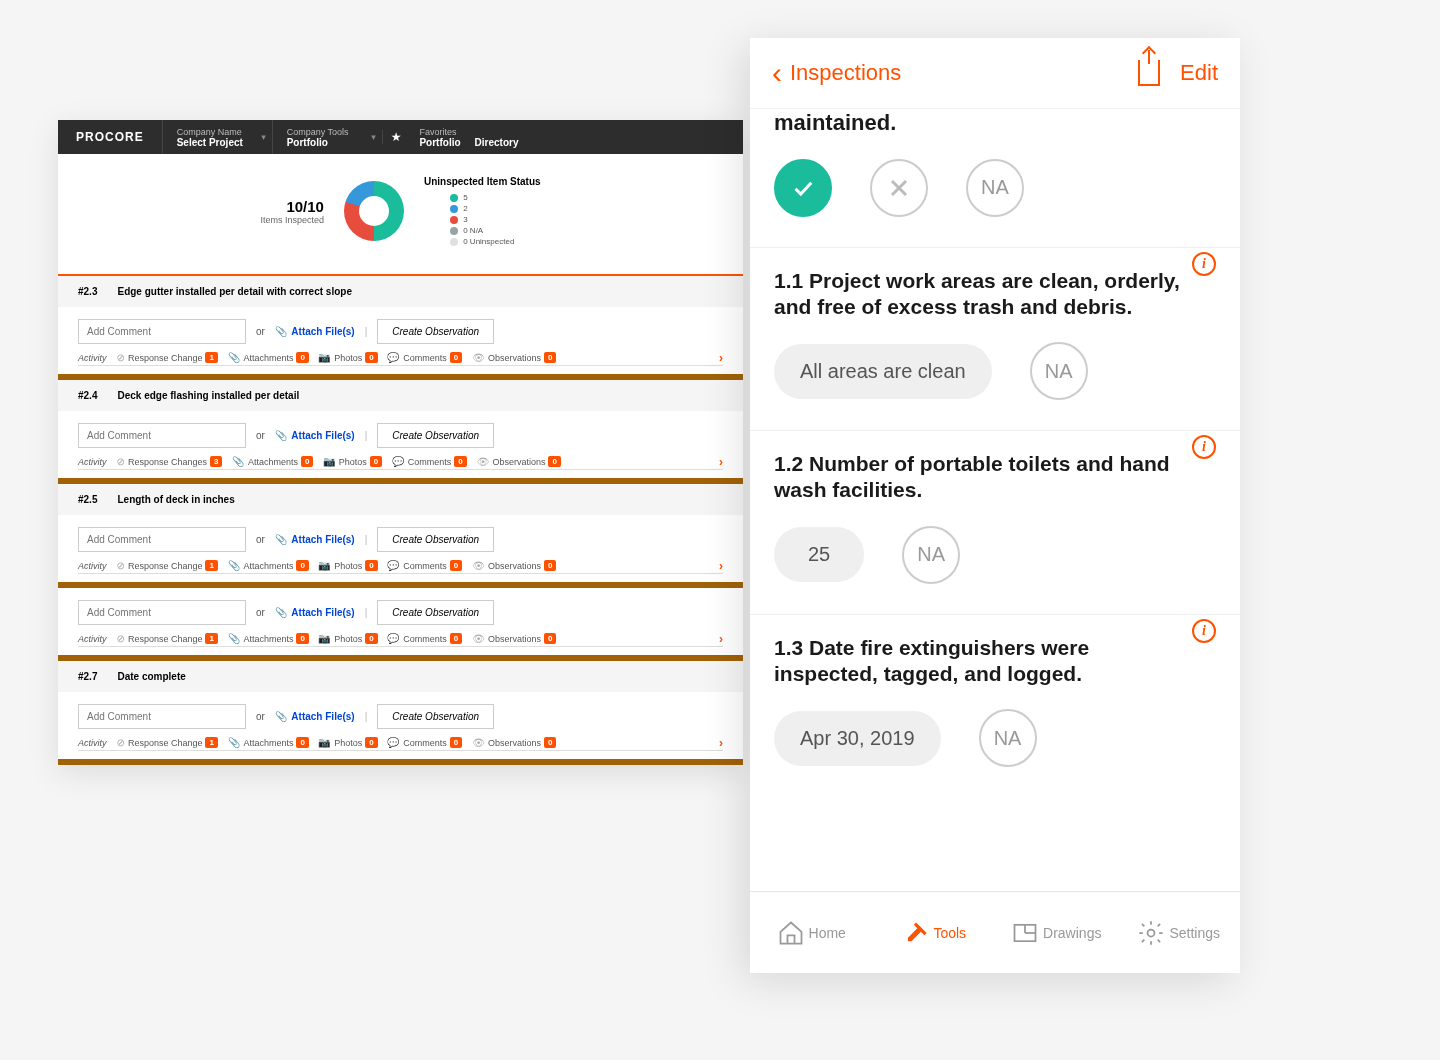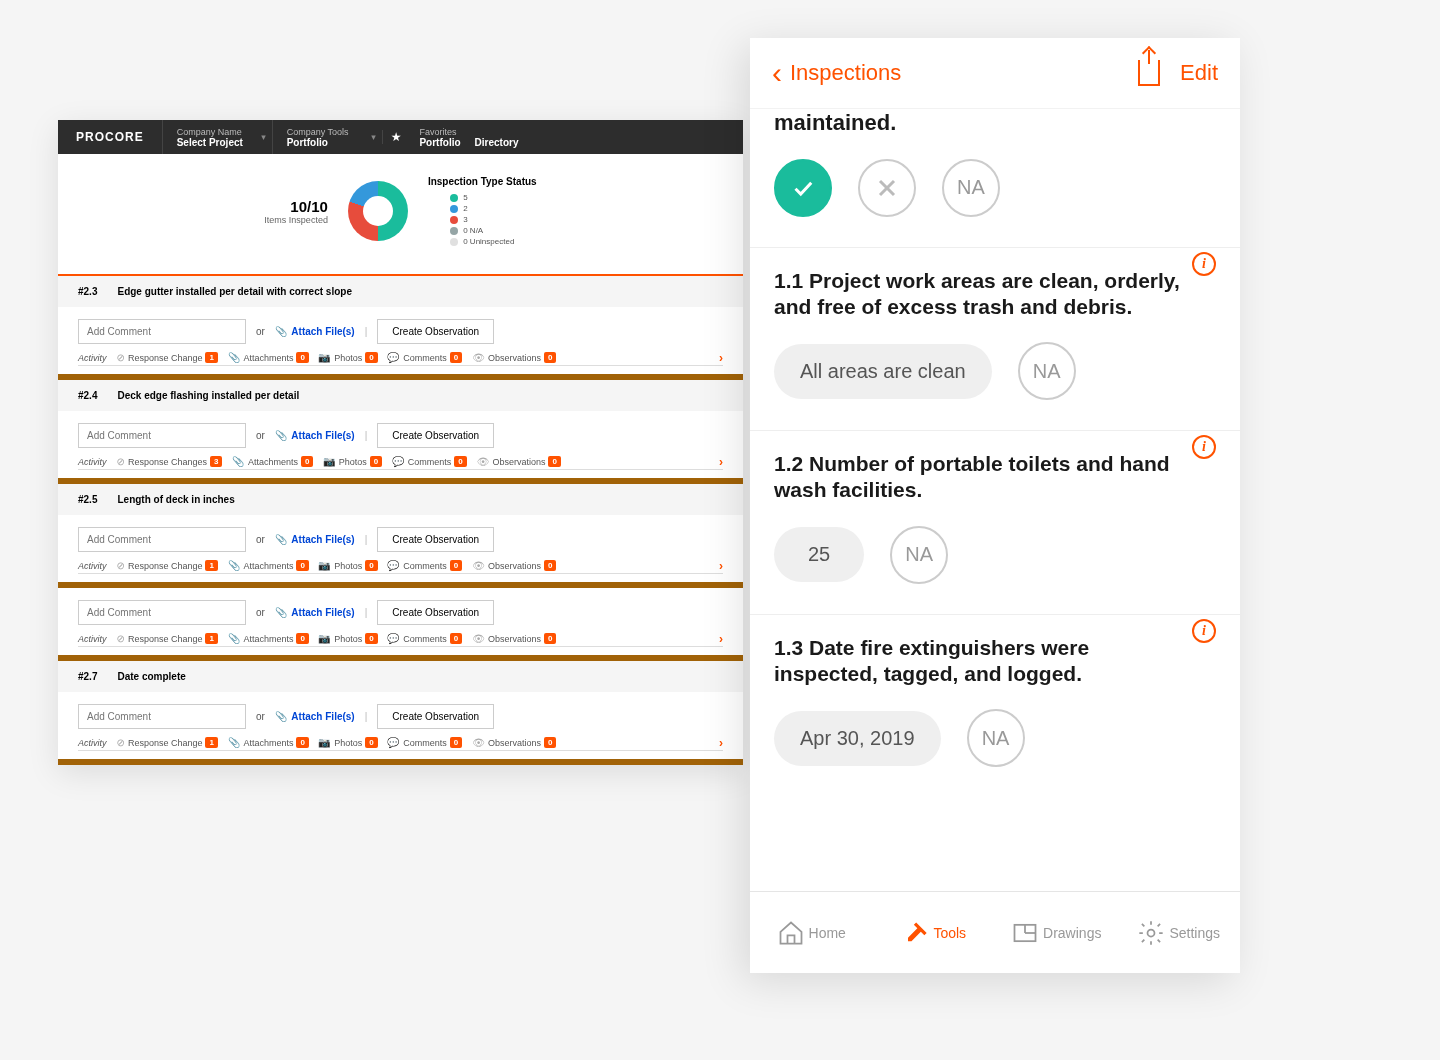--- a/index.html
+++ b/index.html
@@ -34,21 +34,21 @@
 .item { border-bottom: 6px solid #a16207; }
 .item-head { background: #f5f5f5; padding: 10px 20px; font-size: 10px; display: flex; gap: 20px; }
 .item-head .num { font-weight: bold; }
 .item-head .tit { font-weight: bold; }
 .item-body { padding: 12px 20px 8px; }
 .body-row { display: flex; align-items: center; gap: 10px; font-size: 10px; }
 .comment-input { border: 1px solid #ccc; padding: 6px 8px; width: 168px; font-size: 10px; color: #999; background: #fff; }
 .or-txt { color: #555; }
 .attach { color: #0046d5; font-weight: bold; display: inline-flex; align-items: center; gap: 4px; }
 .pipe { color: #bbb; }
-.obs-btn { border: 1px solid #ccc; padding: 6px 14px; background: #fff; font-size: 10px; cursor: pointer; }
+.obs-btn { border: 1px solid #ccc; padding: 6px 14px; background: #fff; font-size: 10px; cursor: pointer; font-style: italic; }
 .activity-row { display: flex; align-items: center; gap: 10px; font-size: 9px; color: #555; margin-top: 8px; border-bottom: 1px solid #ddd; padding-bottom: 2px; position: relative; }
 .activity-row::after { content: "›"; position: absolute; right: 0; color: #ff5200; font-size: 12px; font-weight: bold; }
 .act-lbl { font-style: italic; }
 .act-item { display: inline-flex; align-items: center; gap: 3px; }
 .badge { background: #ff5200; color: #fff; font-size: 8px; font-weight: bold; padding: 1px 4px; border-radius: 2px; min-width: 11px; text-align: center; }
 .act-ico { color: #aaa; font-size: 10px; }
 
 
 .mobile-window { position: absolute; left: 750px; top: 38px; width: 490px; height: 935px; background: #fff; box-shadow: -8px 8px 40px rgba(0,0,0,0.12); display: flex; flex-direction: column; }
 .m-header { display: flex; align-items: center; justify-content: space-between; padding: 18px 22px; border-bottom: 1px solid rgba(0,0,0,0.05); }
@@ -58,21 +58,21 @@
 .share-icon { width: 22px; height: 26px; border: 2px solid #ff5200; border-top: none; position: relative; }
 .share-icon::before { content: ""; position: absolute; left: 50%; top: -10px; width: 2px; height: 14px; background: #ff5200; transform: translateX(-50%); }
 .share-icon::after { content: ""; position: absolute; left: 50%; top: -12px; width: 8px; height: 8px; border-top: 2px solid #ff5200; border-left: 2px solid #ff5200; transform: translateX(-50%) rotate(45deg); }
 .m-edit { font-size: 22px; }
 
 .m-content { flex: 1; overflow: hidden; }
 .m-sec { padding: 0 24px 30px; border-bottom: 1px solid #eee; }
 .m-sec-title { font-size: 21px; font-weight: bold; color: #1a1a1a; padding: 20px 0 22px; line-height: 1.25; }
 .m-sec-title-row { display: flex; justify-content: space-between; align-items: flex-start; gap: 10px; }
 .info-circle { width: 24px; height: 24px; min-width: 24px; border: 2px solid #ff5200; border-radius: 50%; color: #ff5200; font-size: 14px; font-weight: bold; display: inline-flex; align-items: center; justify-content: center; margin-top: 4px; font-family: serif; font-style: italic; }
-.m-btn-row { display: flex; gap: 26px; align-items: center; }
+.m-btn-row { display: flex; gap: 38px; align-items: center; }
 .m-circle { width: 58px; height: 58px; border-radius: 50%; display: inline-flex; align-items: center; justify-content: center; font-size: 20px; font-weight: 500; color: #999; border: 2px solid #ccc; }
 .m-circle.active { background: #1abc9c; border-color: #1abc9c; color: #fff; }
 .m-pill { background: #efefef; color: #555; padding: 16px 26px; border-radius: 30px; font-size: 20px; display: inline-block; }
 .m-sec.first { padding-top: 0; }
 .m-sec.first .m-sec-title { font-weight: bold; font-size: 22px; padding-top: 0; }
 
 .m-tabbar { display: flex; border-top: 1px solid #e5e5e5; height: 82px; }
 .m-tab { flex: 1; display: flex; flex-direction: row; align-items: center; justify-content: center; gap: 4px; color: #999; font-size: 14px; }
 .m-tab.active { color: #ff5200; }
 .m-tab-icon { width: 28px; height: 28px; display: flex; align-items: center; justify-content: center; }
@@ -110,21 +110,21 @@
     </div>
   </div>
 
   <div class="status-area">
     <div class="count-box">
       <div class="big">10/10</div>
       <div class="sub">Items Inspected</div>
     </div>
     <div class="donut"></div>
     <div class="status-right">
-      <div class="status-title">Inspection Type Status</div>
+      <div class="status-title">Uninspected Item Status</div>
       <div class="legend" id="legend">
           <div class="legend-item">
             <span class="dot" style="background:#1abc9c"></span>
             <span>5</span>
           </div>
           <div class="legend-item">
             <span class="dot" style="background:#3498db"></span>
             <span>2</span>
           </div>
           <div class="legend-item">

